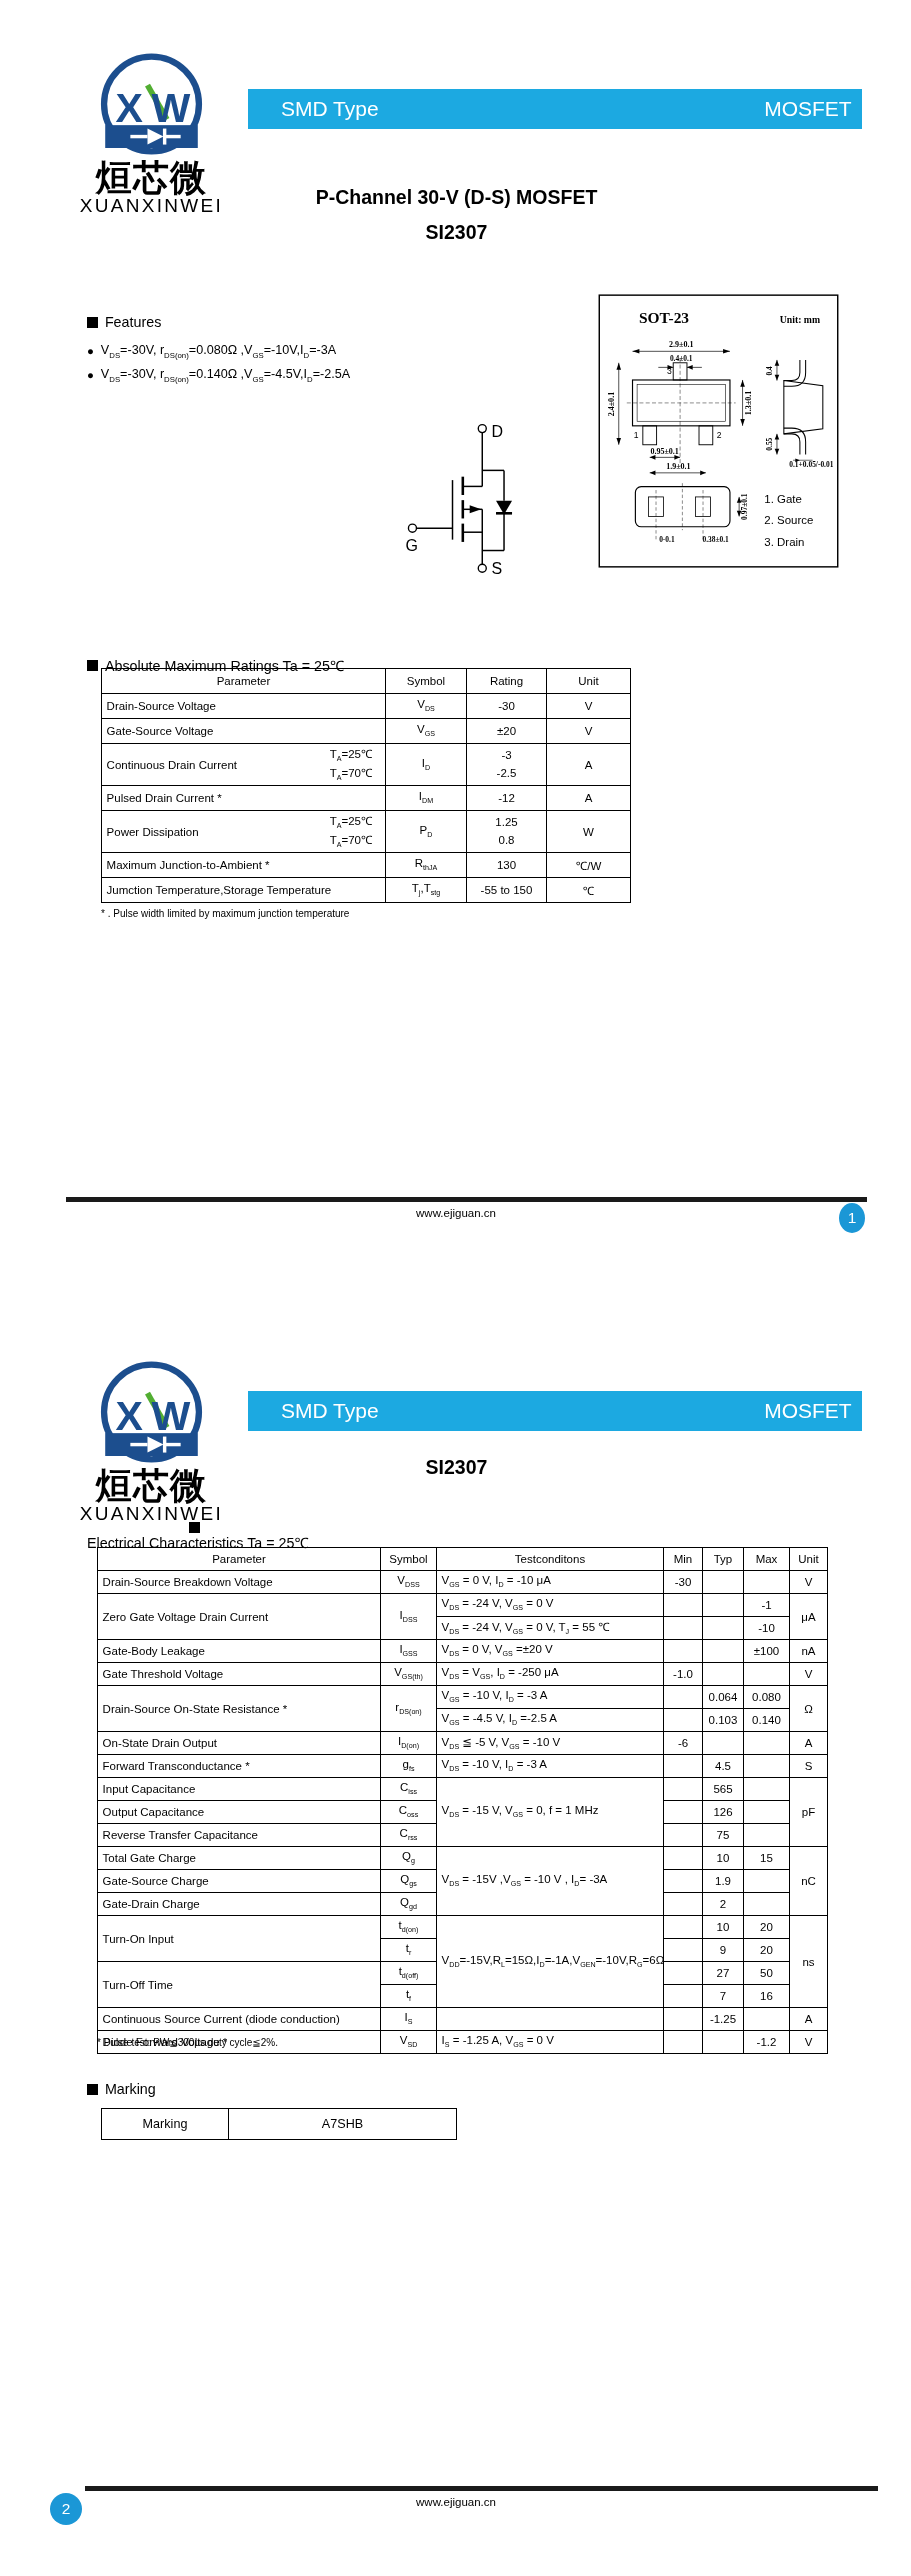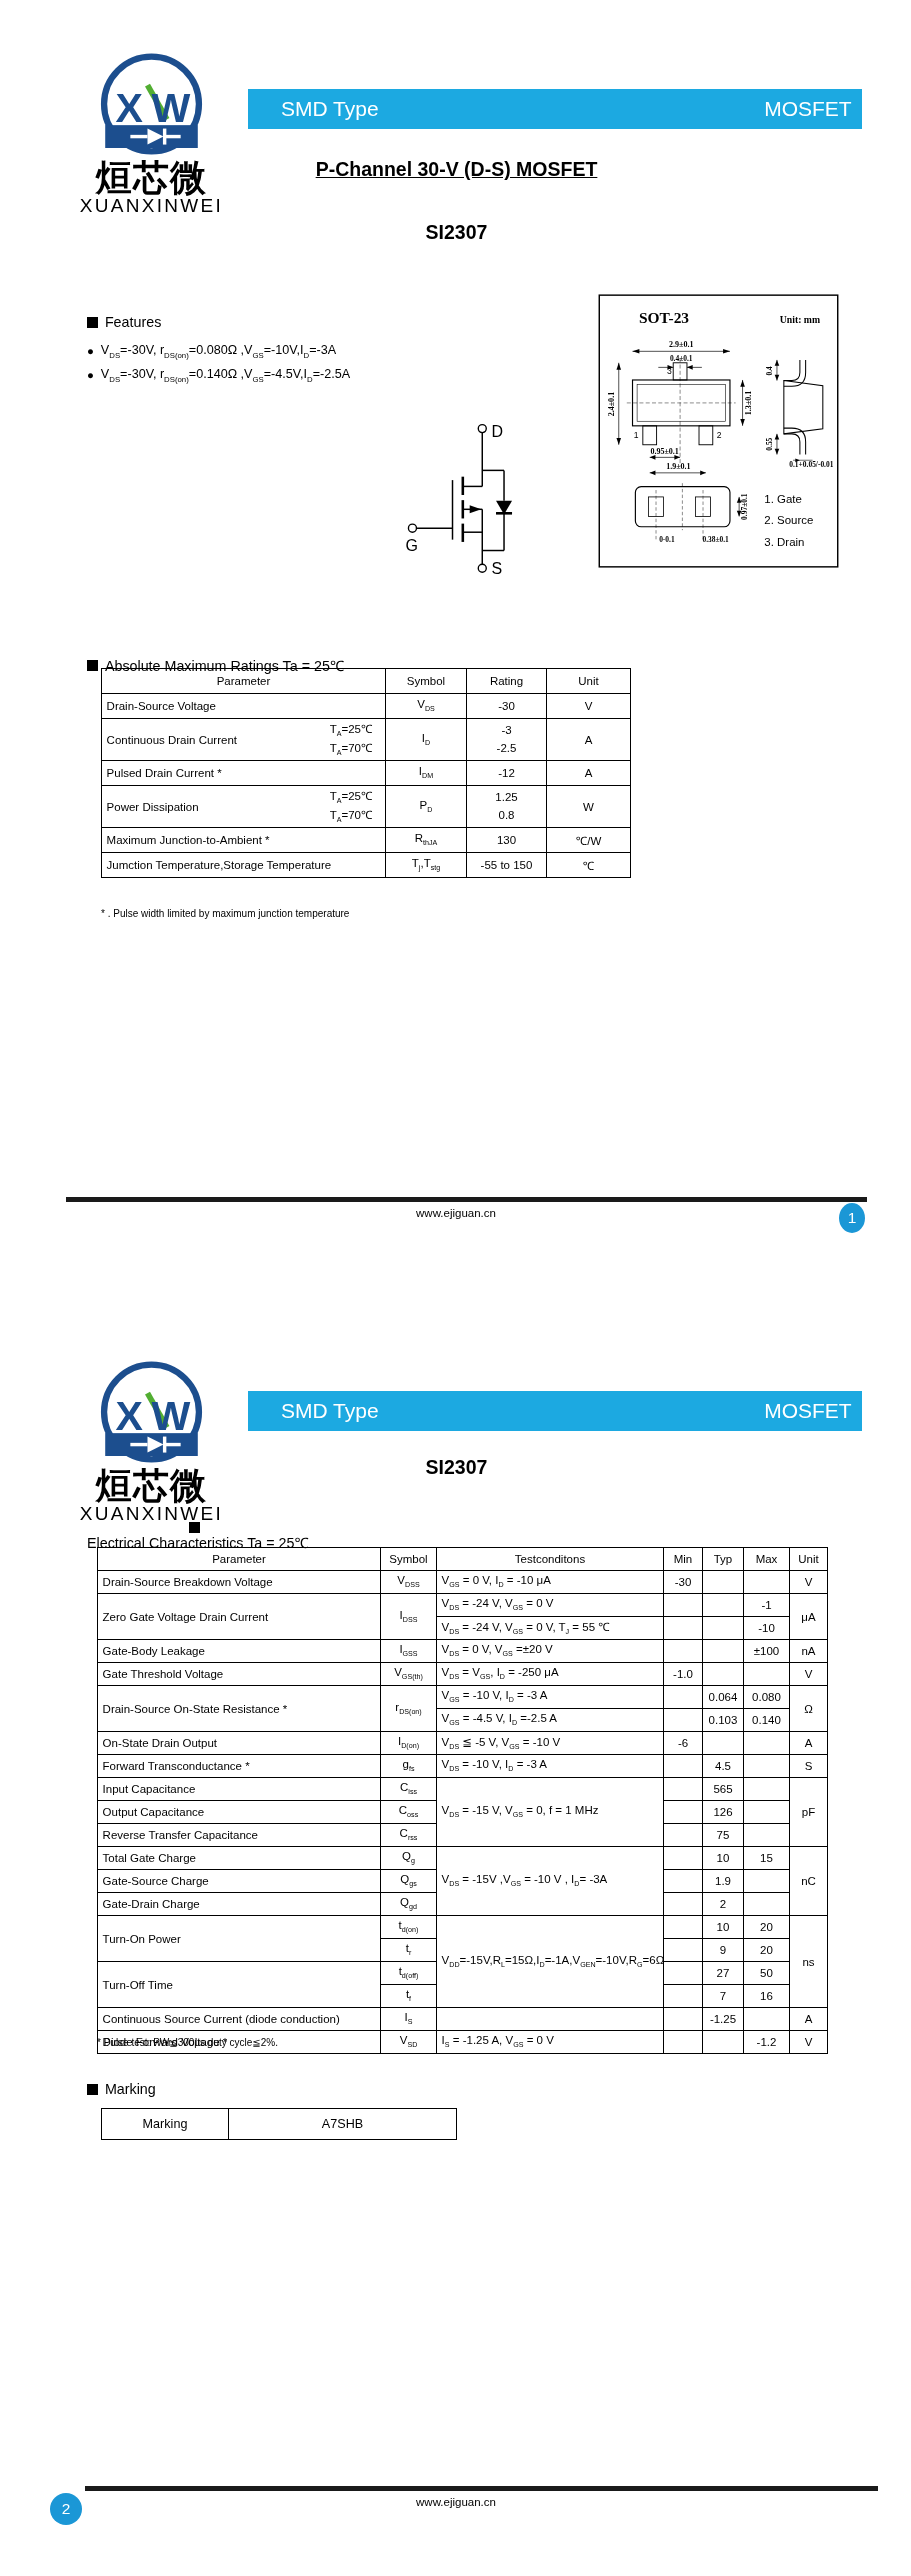--- a/index.html
+++ b/index.html
@@ -55,21 +55,21 @@
     <line x1="148" y1="148" x2="176" y2="148" stroke="#fff" stroke-width="6"></line>
   </svg>
   <div class="abs logo-cn" style="left:73px;top:154px;width:157px;">烜芯微</div>
   <div class="abs logo-en" style="left:73px;top:195px;width:157px;">XUANXINWEI</div>
 
   <div class="abs banner" style="left:248px;top:89px;width:614px;height:40px;">
     <span>SMD Type</span>
     <span>MOSFET</span>
   </div>
 
-  <div class="abs title" style="left:227px;top:158px;width:459px;text-decoration:underline;">P-Channel 30-V (D-S) MOSFET</div>
+  <div class="abs title" style="left:227px;top:186px;width:459px;">P-Channel 30-V (D-S) MOSFET</div>
   <div class="abs title" style="left:227px;top:221px;width:459px;">SI2307</div>
 
   <div class="abs sec-head" style="left:87px;top:314px;">
     <span class="sq"></span>
     <span>Features</span>
   </div>
   <div class="abs bullet-line" style="left:87px;top:343px;">
     <span class="dot">●</span>
     <span>V<sub>DS</sub>=-30V, r<sub>DS(on)</sub>=0.080Ω ,V<sub>GS</sub>=-10V,I<sub>D</sub>=-3A</span>
   </div>
@@ -204,20 +204,26 @@
       <th class="h42">Rating</th>
       <th class="h42">Unit</th>
     </tr>
     <tr>
       <td class="h42 pl">Drain-Source Voltage</td>
       <td class="h42">V<sub>DS</sub></td>
       <td class="h42">-30</td>
       <td class="h42">V</td>
     </tr>
     <tr>
+      <td class="h42 pl">Gate-Source Voltage</td>
+      <td class="h42">V<sub>GS</sub></td>
+      <td class="h42">±20</td>
+      <td class="h42">V</td>
+    </tr>
+    <tr>
       <td class="h72 pl">
         <div class="split">
           <span>Continuous Drain Current</span>
           <span class="conds">
             <div>T<sub>A</sub>=25℃</div>
             <div>T<sub>A</sub>=70℃</div>
           </span>
         </div>
       </td>
       <td class="h72">I<sub>D</sub></td>
@@ -434,21 +440,21 @@
       <td></td>
     </tr>
     <tr class="r38">
       <td class="pl">Gate-Drain Charge</td>
       <td>Q<sub>gd</sub></td>
       <td></td>
       <td>2</td>
       <td></td>
     </tr>
     <tr class="r38">
-      <td class="pl" rowspan="2">Turn-On Power</td>
+      <td class="pl" rowspan="2">Turn-On Input</td>
       <td>t<sub>d(on)</sub></td>
       <td class="pl" rowspan="4">V<sub>DD</sub>=-15V,R<sub>L</sub>=15Ω,I<sub>D</sub>=-1A,V<sub>GEN</sub>=-10V,R<sub>G</sub>=6Ω</td>
       <td></td>
       <td>10</td>
       <td>20</td>
       <td rowspan="4">ns</td>
     </tr>
     <tr class="r38">
       <td>t<sub>r</sub></td>
       <td></td>

